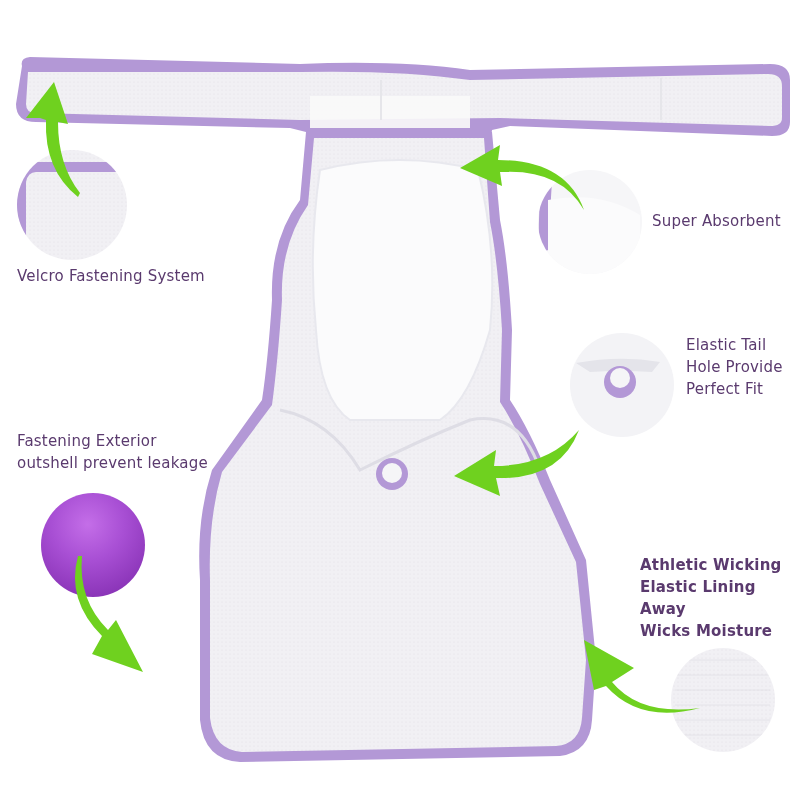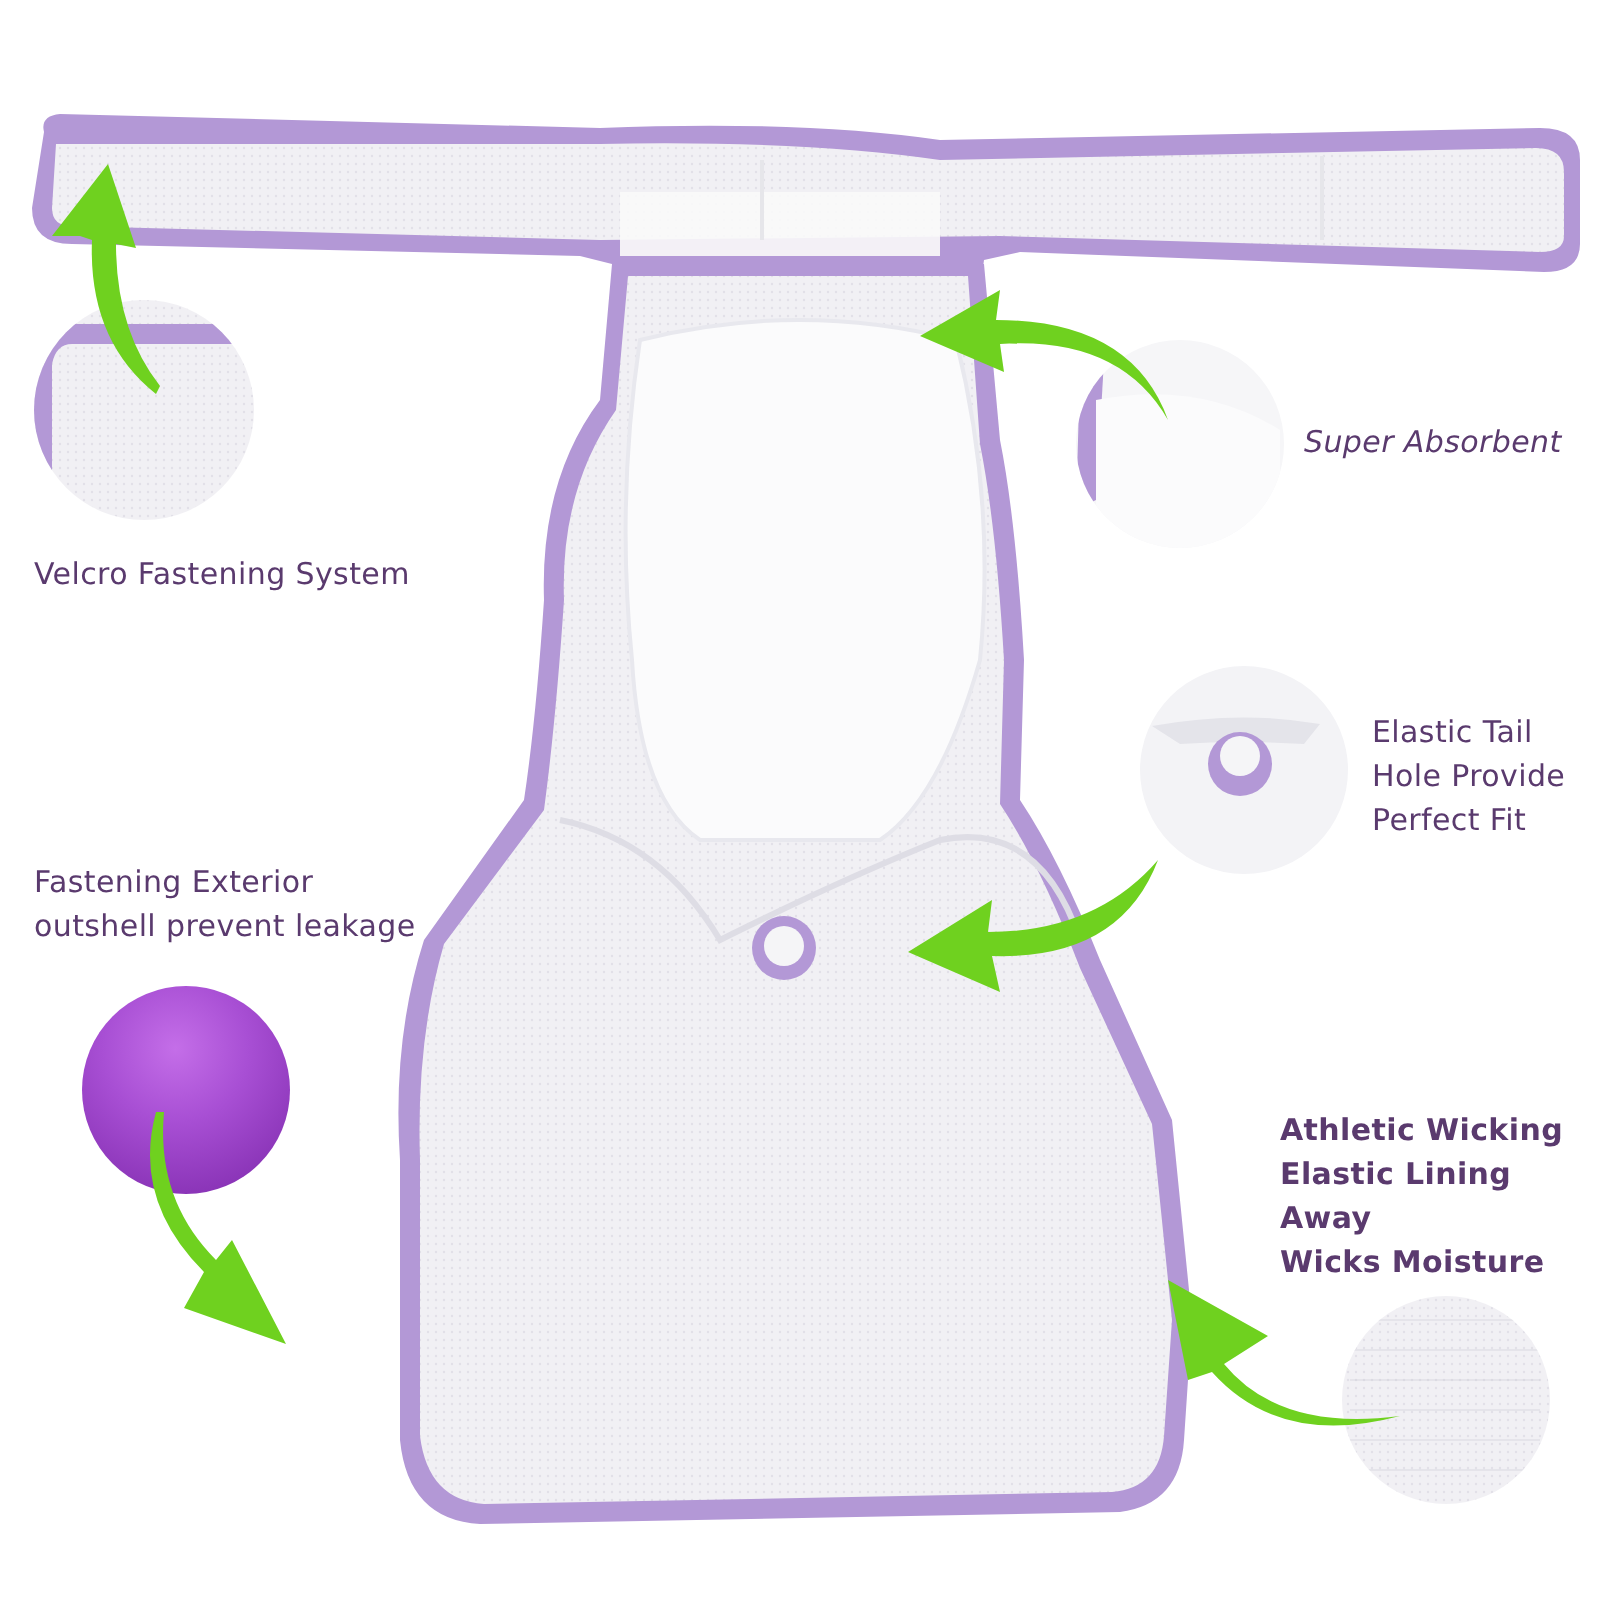--- a/index.html
+++ b/index.html
@@ -109,29 +109,29 @@
       <path d="M584,210 Q560,168 500,172 L502,186 L460,168 L500,145 L498,160 Q566,160 584,210 Z"></path>
 
       <path d="M579,430 Q560,480 496,478 L500,496 L454,476 L496,450 L494,466 Q548,466 579,430 Z"></path>
 
       <path d="M78,556 Q66,600 102,636 L92,654 L143,672 L116,620 L108,630 Q78,600 82,556 Z"></path>
 
       <path d="M700,708 Q640,716 612,682 L634,668 L584,640 L594,690 L606,686 Q640,724 700,708 Z"></path>
     </g>
   </svg>
 
-  <div class="label" style="left:17px; top:276px;">
+  <div class="label" style="left:17px; top:265px;">
     <span>Velcro Fastening System</span>
   </div>
 
-  <div class="label" style="left:652px; top:210px;font-style:italic;">
+  <div class="label" style="left:652px; top:210px;">
     <span>Super Absorbent</span>
   </div>
 
-  <div class="label" style="left:686px; top:355px;">
+  <div class="label" style="left:686px; top:334px;">
     <span>Elastic Tail</span>
     <span>Hole Provide</span>
     <span>Perfect Fit</span>
   </div>
 
   <div class="label" style="left:17px; top:430px;">
     <span>Fastening Exterior</span>
     <span>outshell prevent leakage</span>
   </div>
 

